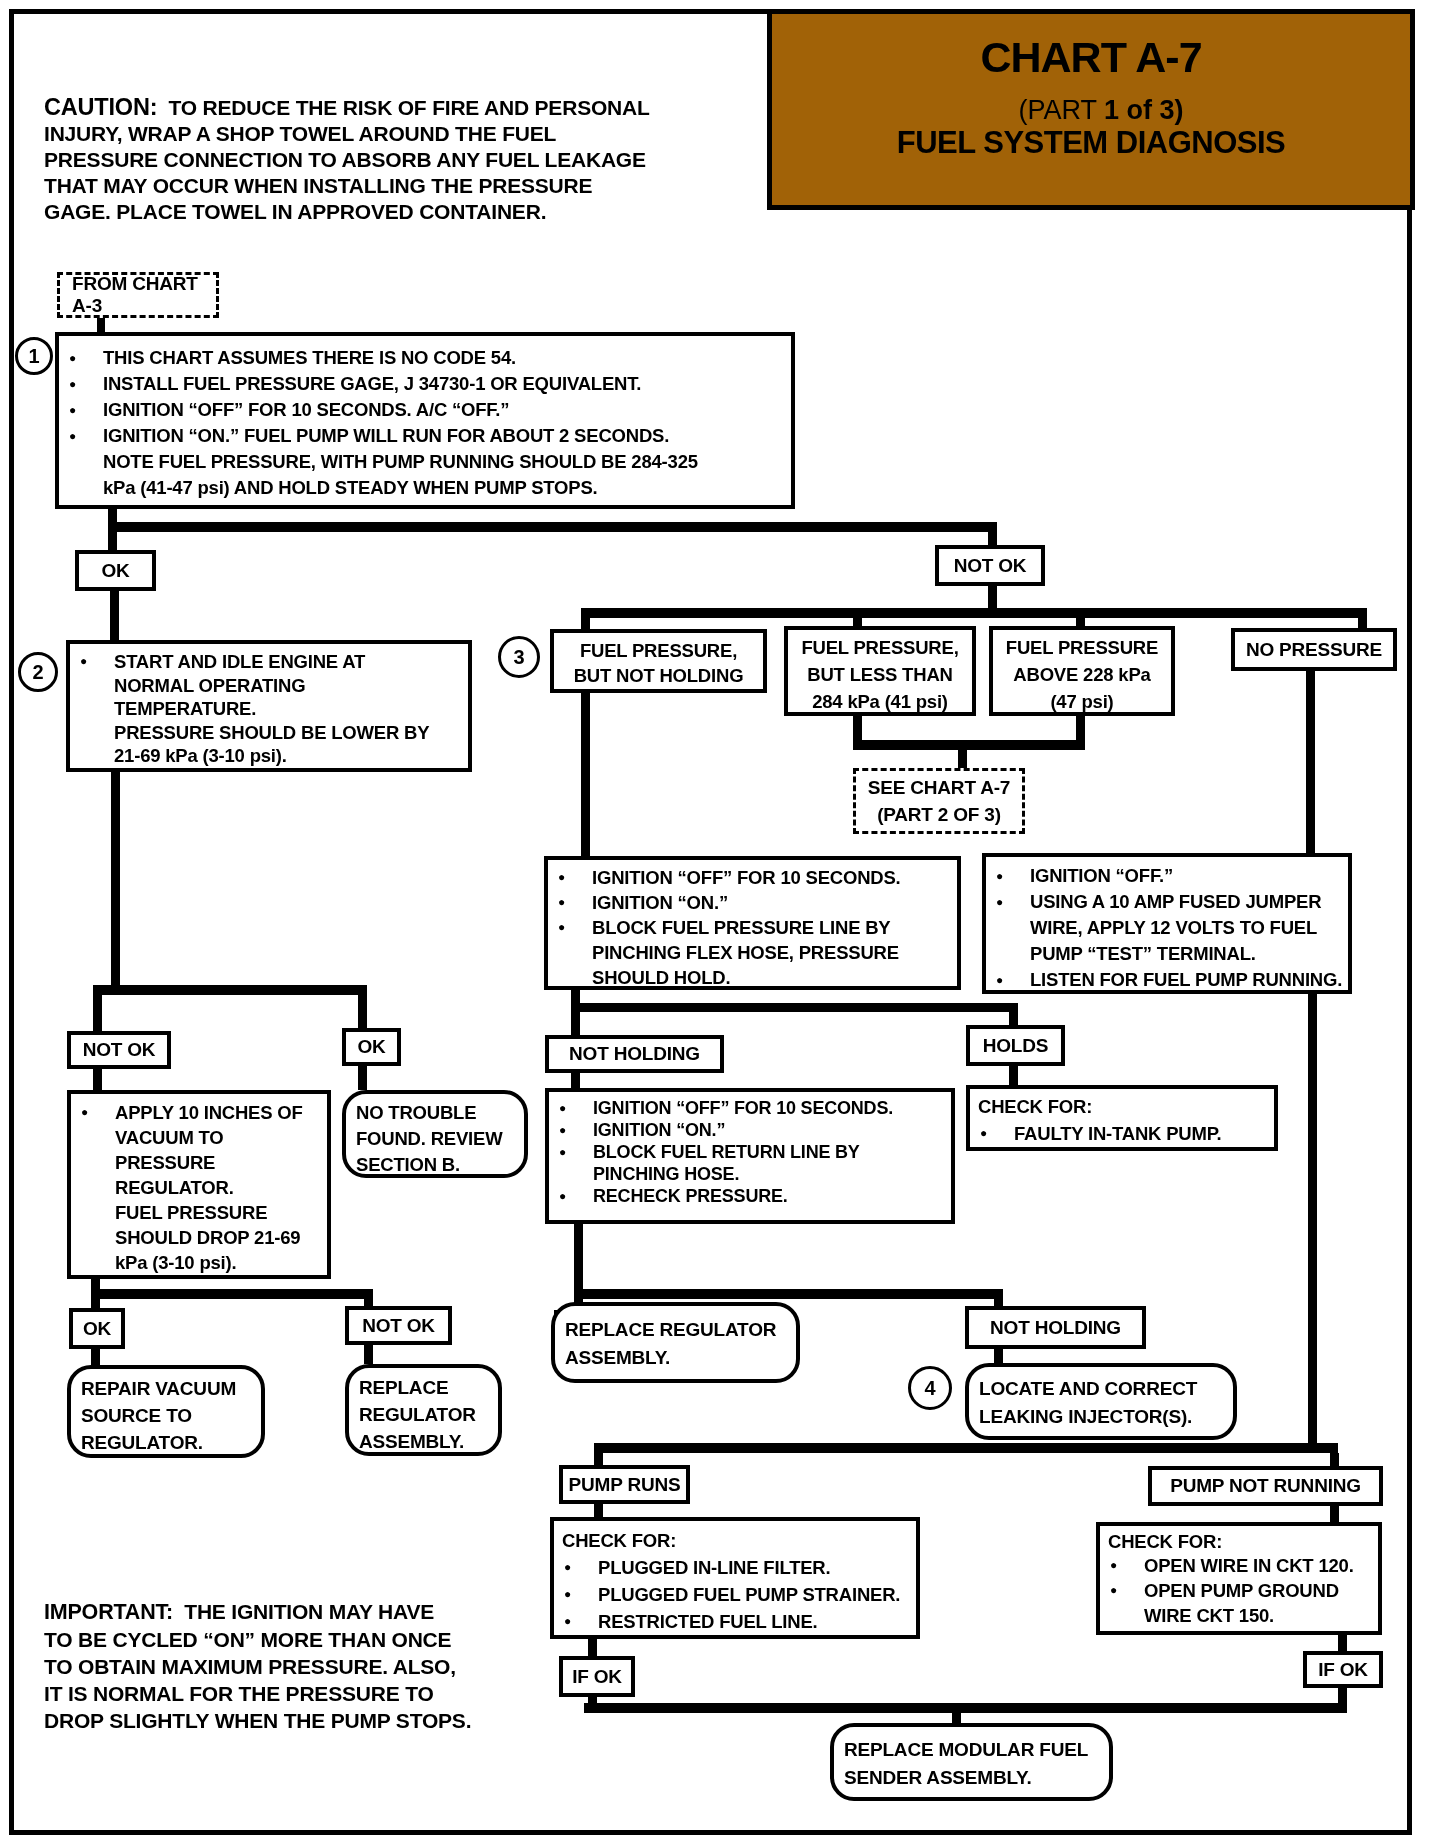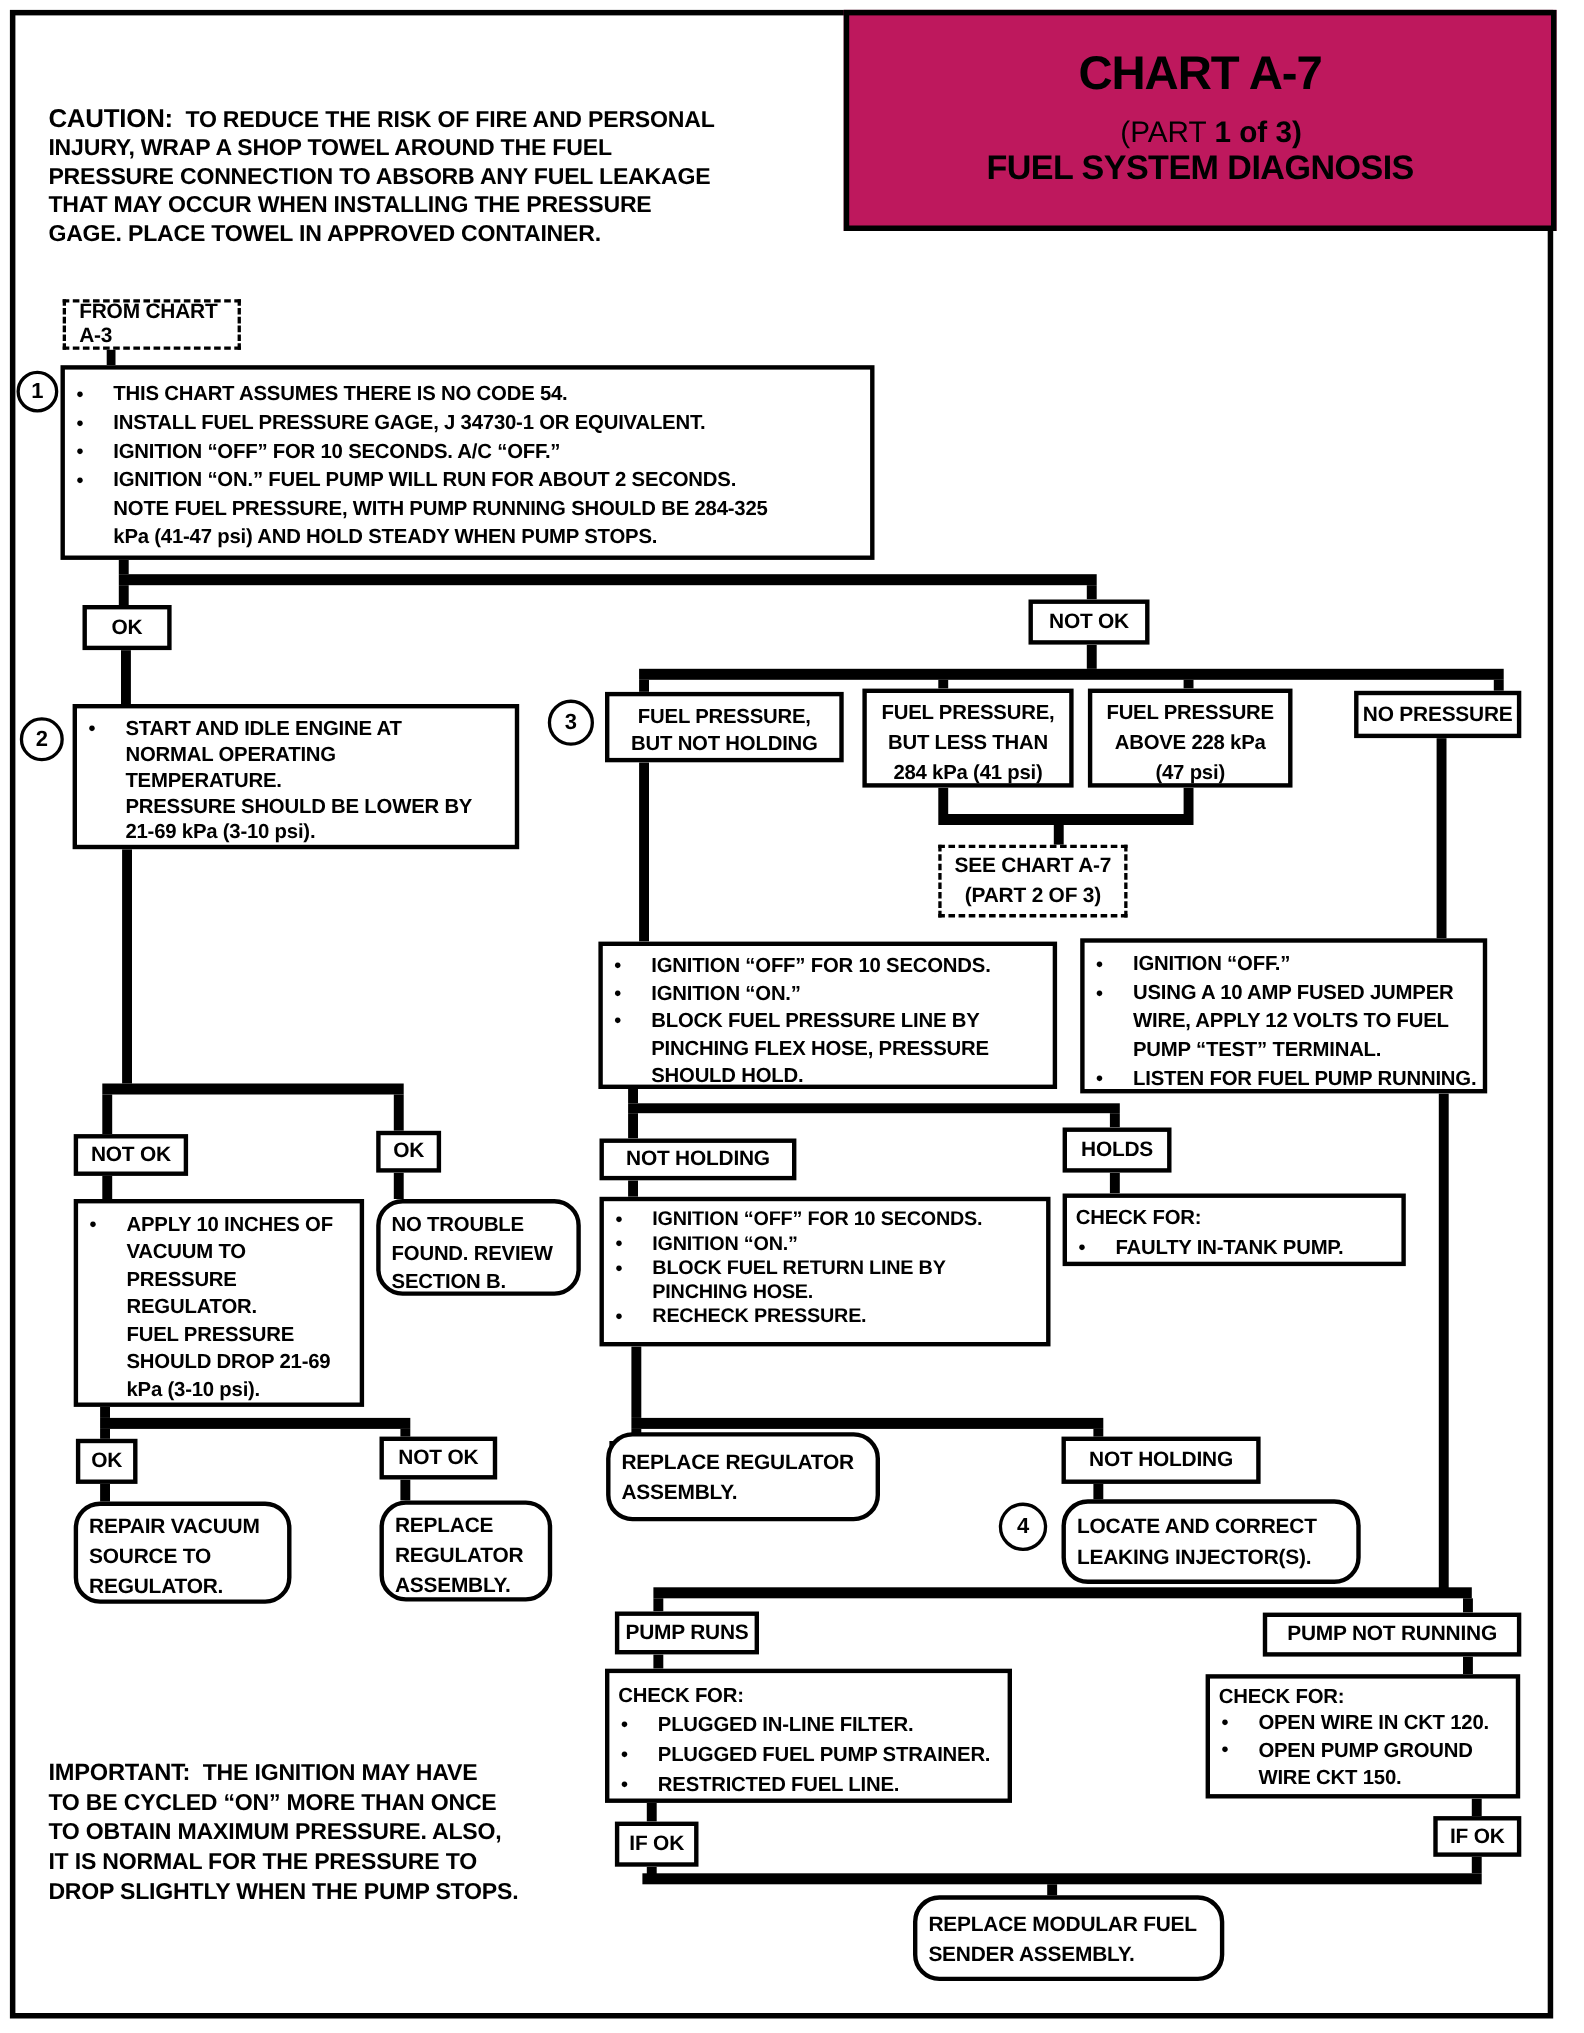--- a/index.html
+++ b/index.html
@@ -19,21 +19,21 @@
   .hd{padding-left:8px;}
   .lh22 .ln{line-height:22px;} .lh22 .blt{line-height:22px;}
   .lh23 .ln{line-height:23.5px;} .lh23 .blt{line-height:23.5px;}
   .lh25 .ln{line-height:25px;} .lh25 .blt{line-height:25px;}
   .lh26 .ln{line-height:26px;} .lh26 .blt{line-height:26px;}
   .lh27 .ln{line-height:27px;} .lh27 .blt{line-height:27px;} .lh27 .hd{line-height:27px;}
   .lh28 .ln{line-height:28px;}
   #pageborder{position:absolute;left:9px;top:9px;width:1403px;height:1826px;
       border:5px solid #000;box-sizing:border-box;}
   #titlebox{position:absolute;left:767px;top:9px;width:648px;height:201px;border:5px solid #000;
-      box-sizing:border-box;background:#be185d;text-align:center;padding-top:30px;}
+      box-sizing:border-box;background:#a16207;text-align:center;padding-top:20px;}
   .t1{font-size:43px;letter-spacing:-1px;line-height:46px;}
   .t2{font-size:27px;margin-top:16px;line-height:28px;margin-left:20px;}
   .t2 .pfx{font-weight:400;}
   .t3{font-size:31px;margin-top:2px;letter-spacing:-0.5px;line-height:33px;}
   .para{position:absolute;letter-spacing:-0.2px;}
   #caution{left:44px;top:94px;width:650px;font-size:21px;line-height:26px;}
   #caution .para-head{font-size:23.5px;}
   #important{left:44px;top:1598px;width:470px;font-size:21px;line-height:27px;}
   #important .para-head{font-size:21.5px;}
   .padL{padding-left:10px;padding-top:6px;border-radius:24px;}
@@ -195,21 +195,21 @@
         <div class="ln">284 kPa (41 psi)</div>
       </div>
     </div>
   <div class="bx ctr lh27" style="left:989px;top:626px;width:186px;height:90px;padding-top:4px;">
       <div>
         <div class="ln">FUEL PRESSURE</div>
         <div class="ln">ABOVE 228 kPa</div>
         <div class="ln">(47 psi)</div>
       </div>
     </div>
-  <div class="bx lbl" style="left:1231px;top:628px;width:152px;height:43px;justify-content:center;">
+  <div class="bx lbl" style="left:1231px;top:628px;width:166px;height:43px;justify-content:center;">
       <span>NO PRESSURE</span>
     </div>
 
   <div class="bx dsh ctr lh27" style="left:853px;top:768px;width:172px;height:66px;padding-top:3px;font-size:19px;">
       <div>
         <div class="ln">SEE CHART A-7</div>
         <div class="ln">(PART 2 OF 3)</div>
       </div>
     </div>
 

